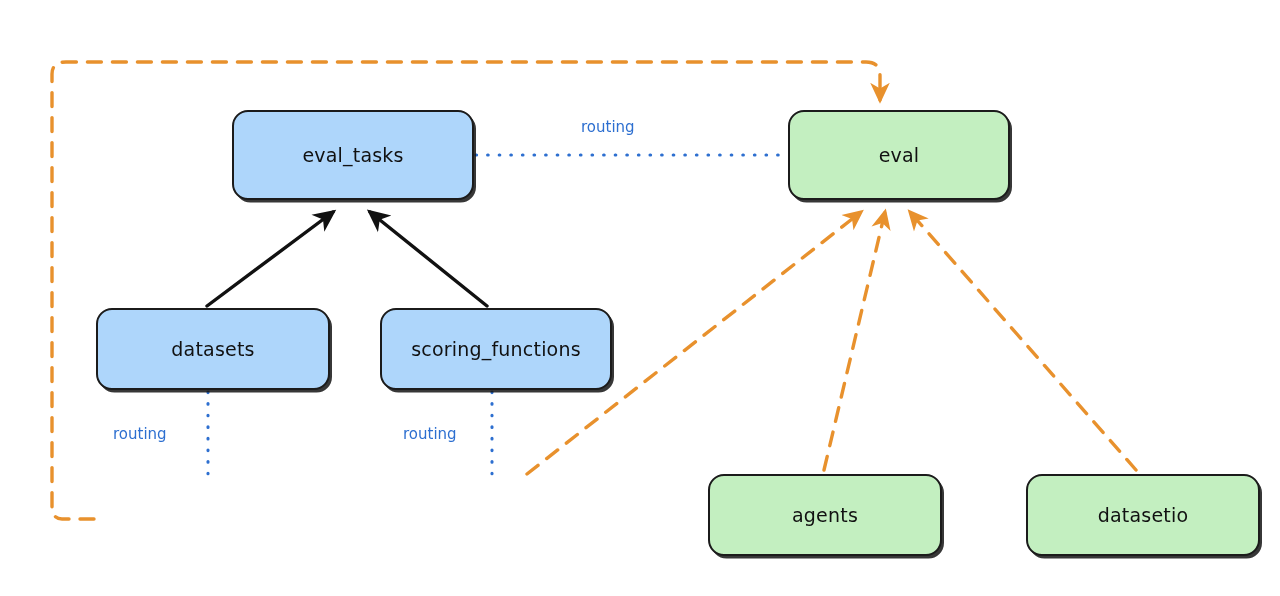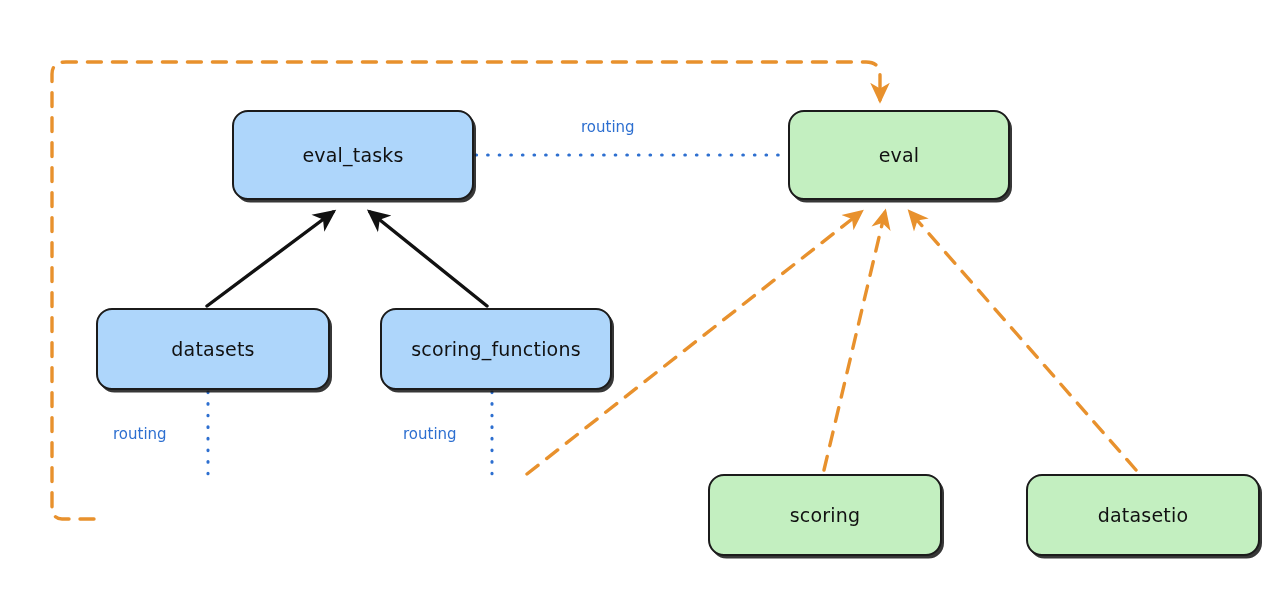--- a/index.html
+++ b/index.html
@@ -108,20 +108,20 @@
     <span class="node-label">eval</span>
   </div>
 
   <div class="node blue" style="left:380px; top:308px; width:232px; height:82px;">
     <span class="node-label">scoring_functions</span>
   </div>
 
 
 
   <div class="node green" style="left:708px; top:474px; width:234px; height:82px;">
-    <span class="node-label">scoring</span>
+    <span class="node-label">agents</span>
   </div>
 
   <div class="node green" style="left:1026px; top:474px; width:234px; height:82px;">
     <span class="node-label">datasetio</span>
   </div>
 
 </div>
 
 </body></html>

